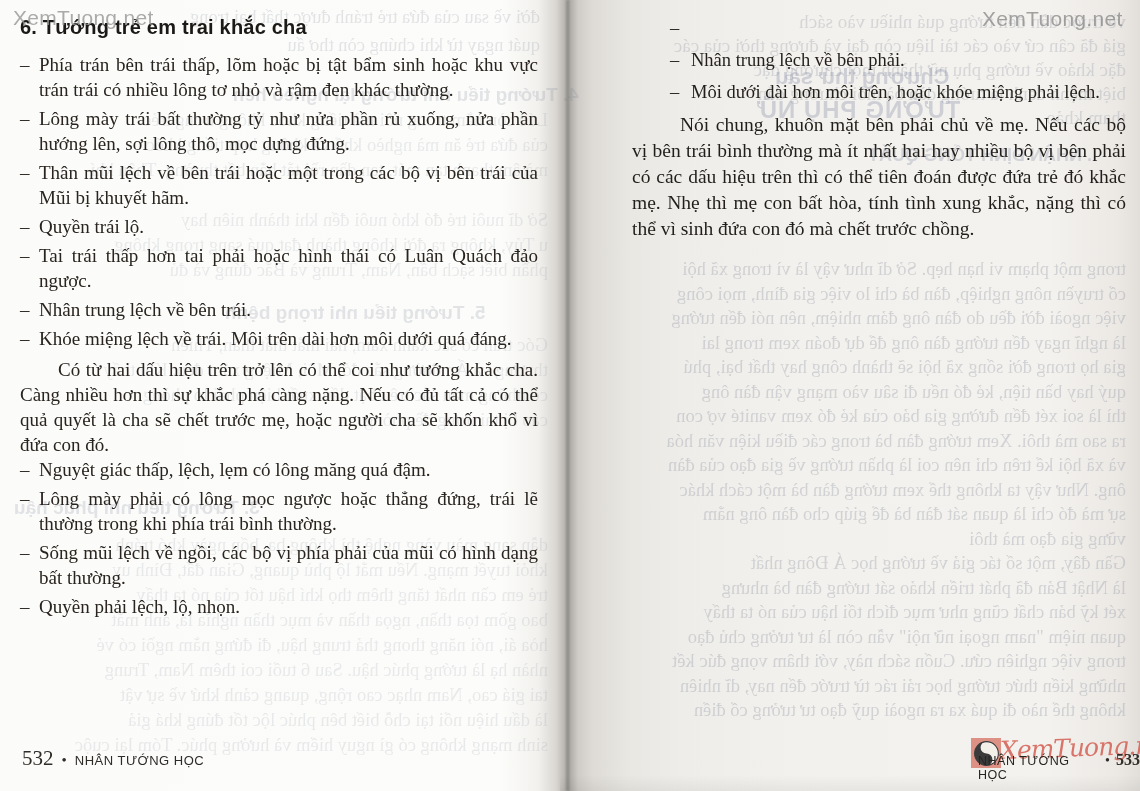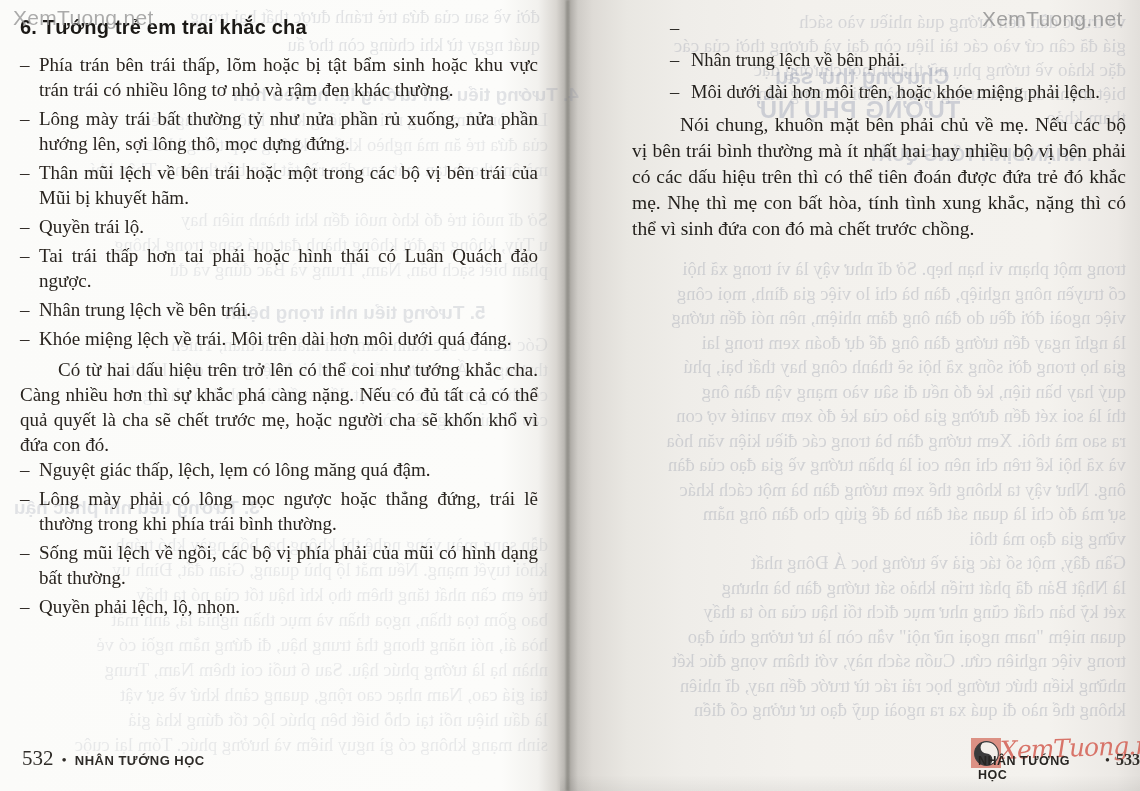--- a/index.html
+++ b/index.html
@@ -67,21 +67,21 @@
   .rp-content .dash { width:21px; }
   .rp-content .item-text { white-space:nowrap; }
   .para { margin:6px 0 0 0; font-size:19px; line-height:25px; text-align:justify; text-indent:38px; }
   .rp-para { margin-top:4px; font-size:19.5px; line-height:26px; text-indent:48px;margin-left:12px; }
 
   
   .footer-left { position:absolute; left:22px; top:746px; display:flex;
     align-items:baseline; gap:8px; z-index:4; }
   .pnum  { font-size:21px; color:#2f2c28;text-align:right; }
   .fdot  { font-size:15px; color:#2f2c28; }
-  .btitle { font-family:"Liberation Sans","DejaVu Sans",sans-serif; font-weight:bold;
+  .btitle { font-family:"Liberation Sans","DejaVu Sans",sans-serif; font-weight:normal;
     font-size:13px; letter-spacing:.5px; color:#2e2b28; }
   .logo-box { position:absolute; left:411px; top:738px; width:30px; height:30px;
     background:#dc9184; z-index:4; display:flex; align-items:center; justify-content:center; }
   .red-script { position:absolute; left:440px; top:733px; z-index:5;
     font-family:"DejaVu Serif",serif; font-style:italic; font-size:25px;
     color:#d45f53; opacity:.85; letter-spacing:-1px; transform:rotate(-2deg);
     white-space:nowrap; }
   .footer-right-label { position:absolute; left:418px; top:751px; z-index:6;
     display:flex; align-items:baseline; gap:6px; color:#272522; }
   .footer-right-label .btitle { font-size:12.5px; color:#272522; }

